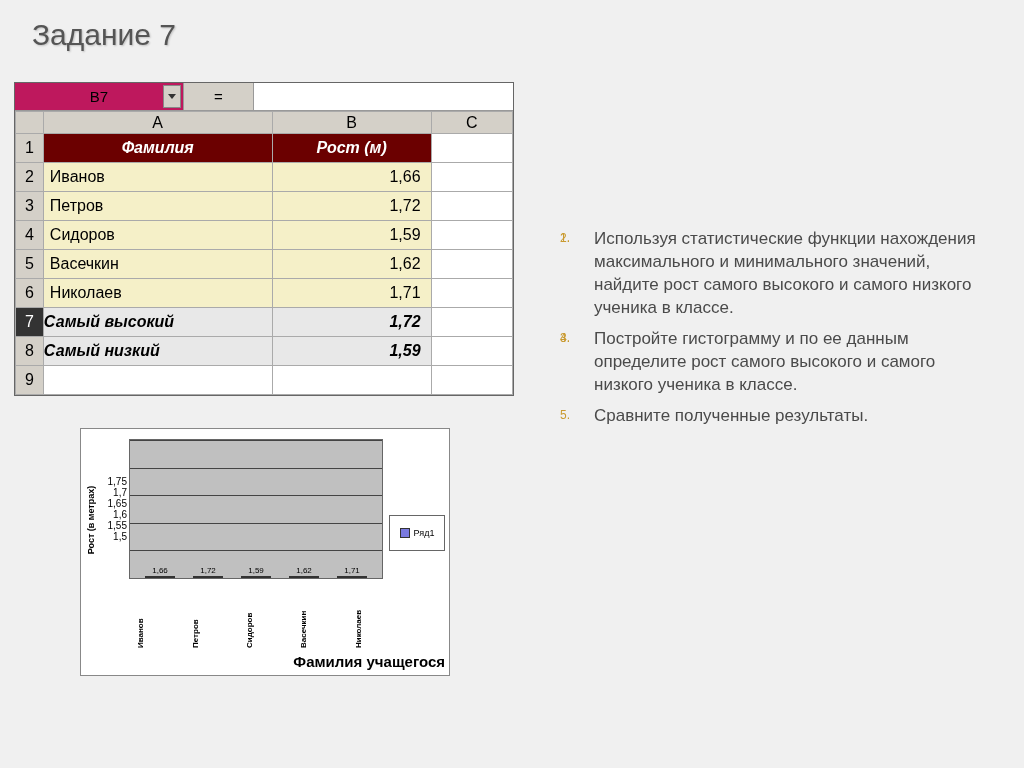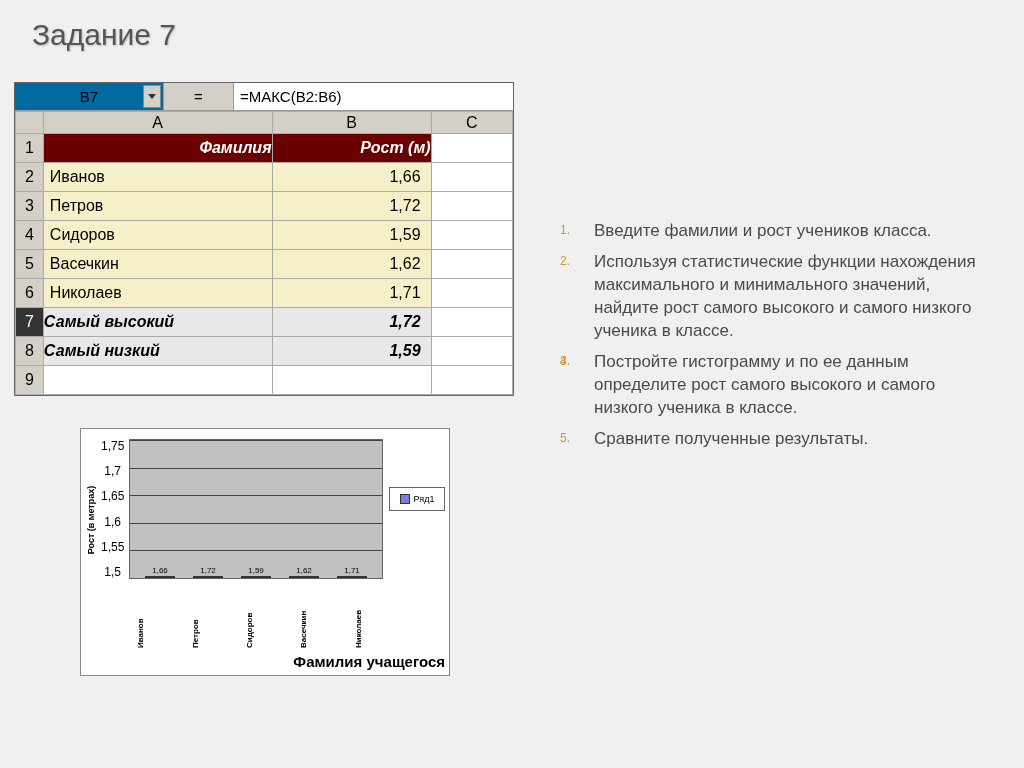--- a/index.html
+++ b/index.html
@@ -30,25 +30,25 @@
     border: 1px solid #666;
   }
   .formula-row {
     display: flex;
     align-items: stretch;
     height: 28px;
     border-bottom: 1px solid #999;
     font-size: 15px;
   }
   .name-box {
-    width: 149px;
+    width: 169px;
     display: flex;
     align-items: center;
     justify-content: center;
-    background: #0369a1;
+    background: #be185d;
     border-right: 1px solid #999;
     color: #000;
     position: relative;
   }
   .nb-arrow {
     position: absolute;
     right: 2px;
     top: 2px;
     bottom: 2px;
     width: 18px;
@@ -80,21 +80,21 @@
   .grid { display: table; width: 100%; border-collapse: collapse; }
   .g-row { display: table-row; }
   .g-cell { display: table-cell; border: 1px solid #aaa; height: 29px; vertical-align: middle; font-size: 16px; }
   .col-head { background: #d4d0c8; text-align: center; color: #000; height: 22px; }
   .row-head { background: #d4d0c8; text-align: center; width: 28px; color: #000; }
   .row-head.sel { background: #333; color:#fff; }
   .col-A { width: 230px; }
   .col-B { width: 160px; }
   .col-C { width: 82px; }
   
-  .hdr { background: #6b0000; color: #fff; font-weight: bold; font-style: italic; text-align: right; }
+  .hdr { background: #6b0000; color: #fff; font-weight: bold; font-style: italic; text-align: center; }
   .data-name { background: #f5f0c8; padding-left: 6px; color: #000; }
   .data-val  { background: #f5f0c8; padding-right: 10px; text-align: right; color: #000; }
   .summary-name { background: #e8e8e8; font-weight: bold; font-style: italic; padding-left: 0; color: #000; }
   .summary-val  { background: #e8e8e8; font-weight: bold; font-style: italic; text-align: right; padding-right: 10px; color: #000; }
   .sel-row .g-cell.col-C, .sel-row .summary-val + .g-cell { background:#fff; }
   .blank-c { background:#fff; }
   
   .instructions {
     position: absolute;
     left: 560px;
@@ -130,60 +130,59 @@
   .ylabel {
     position:absolute;
     left:-28px; top:50%;
     transform: rotate(-90deg);
     transform-origin: center;
     font-size:9px; font-weight:bold; color:#000;
     white-space:nowrap;
   }
   .yticks {
     width:28px;
-    display:flex; flex-direction:column; justify-content:space-between;
-    font-size:12px; text-align:right; padding-right:8px; color:#000;
+    display:flex; flex-direction:column; justify-content:center;
+    font-size:10px; text-align:right; padding-right:2px; color:#000;
     height: 140px;
   }
   .plot {
     flex:1;
     position:relative;
     background:#c0c0c0;
     border:1px solid #666;
     height:140px;
     margin-right:2px;
   }
   .gridline { position:absolute; left:0; right:0; height:1px; background:#444; }
   .bars { position:absolute; left:0; right:0; bottom:0; top:0; display:flex; align-items:flex-end; justify-content:space-around; padding: 0 6px; }
   .bar-col { width:30px; display:flex; flex-direction:column; align-items:center; }
   .bar-lbl { font-size:8px; color:#000; margin-bottom:1px; }
   .bar { width:100%; background: linear-gradient(to bottom,#a8a8ff,#6060cc); border:1px solid #333; }
   .legend-box {
     width:56px;
     display:flex; align-items:center; justify-content:center;
-    border:1px solid #666; font-size:9px; margin-left:4px; margin-top: 48px; height:24px; background:#fff;
+    border:1px solid #666; font-size:9px; margin-left:4px; margin-top: 76px; height:36px; background:#fff;
   }
   .legend-swatch { width:10px; height:10px; background:#7a7ae0; border:1px solid #333; margin-right:4px; }
   .xticks { display:flex; justify-content:space-around; padding:0 44px 0 44px; margin-top:2px; }
   .xtick { font-size:8px; font-weight:bold; color:#000; transform: rotate(-90deg); transform-origin: center; width:30px; text-align:left; white-space:nowrap; margin-top:20px; height: 40px;}
   .xlabel { text-align:right; font-size:15px; font-weight:bold; color:#000; margin-top:0px; padding-left:36px; }
 </style>
 </head>
 <body>
 
 <div class="title" data-name="page-title">Задание 7</div>
 
 <div class="excel" data-name="spreadsheet-panel">
   <div class="formula-row" data-name="formula-bar">
     <div class="name-box" data-name="name-box">
       <span data-name="active-cell-ref">B7</span>
       <span class="nb-arrow" data-name="name-box-dropdown-icon"></span>
     </div>
     <div class="eq-box" data-name="formula-eq-button">=</div>
-    <div class="formula-input" data-name="formula-input">=МАКС(B2:B6)</div>
   </div>
   <div class="grid" data-name="spreadsheet-grid">
 
     <div class="g-row">
       <div class="g-cell col-head row-head" data-name="select-all-cell"></div>
       <div class="g-cell col-head col-A" data-name="col-header-A">A</div>
       <div class="g-cell col-head col-B" data-name="col-header-B">B</div>
       <div class="g-cell col-head col-C" data-name="col-header-C">C</div>
     </div>
 
@@ -243,21 +242,20 @@
       <div class="g-cell col-B blank-c" data-name="cell"></div>
       <div class="g-cell col-C blank-c" data-name="cell"></div>
     </div>
   </div>
 </div>
 
 <div class="instructions" data-name="instruction-list">
   <ol>
     <li data-name="instruction-item">
       <span class="num" data-name="list-number">1.</span>
-      <span data-name="instruction-text">Введите фамилии и рост учеников класса.</span>
     </li>
     <li data-name="instruction-item">
       <span class="num" data-name="list-number">2.</span>
       <span data-name="instruction-text">Используя статистические функции нахождения максимального и минимального значений, найдите рост самого высокого и самого низкого ученика в классе.</span>
     </li>
     <li data-name="instruction-item">
       <span class="num" data-name="list-number">3.</span>
     </li>
     <li data-name="instruction-item">
       <span class="num" data-name="list-number">4.</span>

